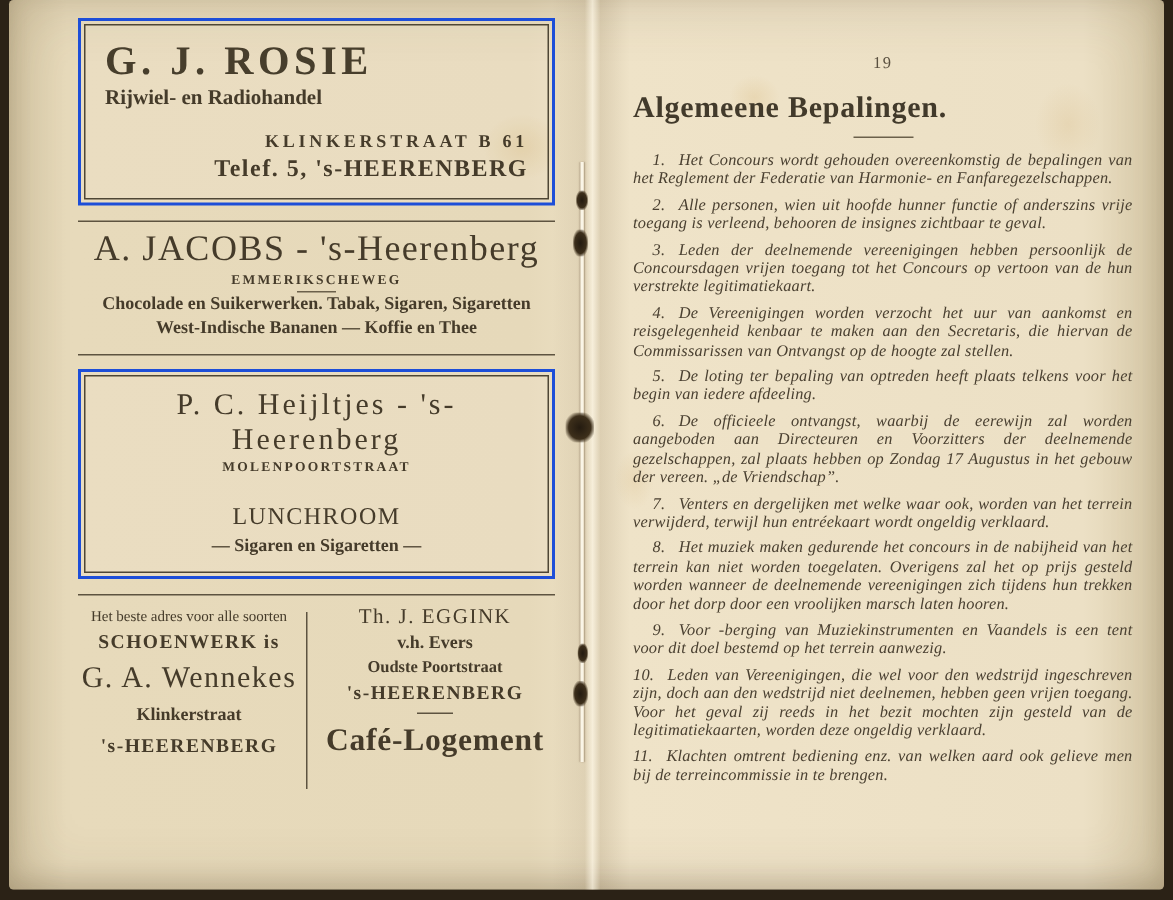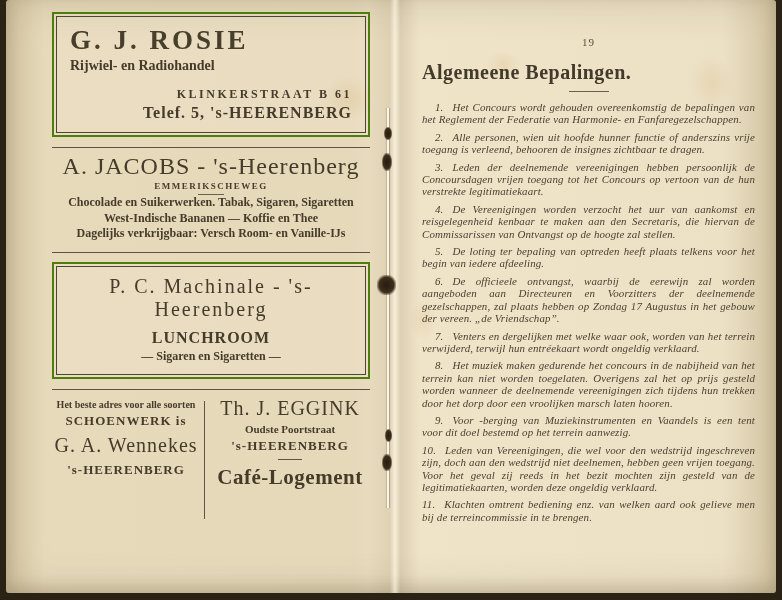--- a/index.html
+++ b/index.html
@@ -27,53 +27,53 @@
     box-shadow:1px 0 1px rgba(90,70,45,.35), -1px 0 1px rgba(90,70,45,.22);
   }
   .staple { position:absolute; background:radial-gradient(ellipse at center,#241b10 0%, #3d2f1b 55%, rgba(61,47,27,0) 78%); }
   .stain  { position:absolute; border-radius:50%; pointer-events:none; }
 
   
   .lp { position:absolute; left:52px; top:0; width:318px; color:#453b2a; text-align:center; }
   .pagenum { font-size:11px; letter-spacing:1px; color:#5a5040; }
   .lp .pagenum { margin-top:30px; }
 
-  .adbox { border:2px solid #4d7c0f; padding:2px; margin-top:12px; background:rgba(255,250,235,.12); }
+  .adbox { border:2px solid #1d4ed8; padding:2px; margin-top:12px; background:rgba(255,250,235,.12); }
   .adbox-inner { border:1px solid #4e4635; padding:8px 13px 10px; }
   .rosie .adbox-inner { text-align:left; }
   .rosie-name { font-size:27px; font-weight:bold; letter-spacing:3px; color:#473e2c; }
   .rosie-sub  { font-size:14px; font-weight:bold; margin-top:2px; }
   .rosie-addr { text-align:right; font-size:12px; font-weight:bold; letter-spacing:2.5px; margin-top:13px; }
   .rosie-tel  { text-align:right; font-size:16px; font-weight:bold; letter-spacing:1px; margin-top:2px; }
 
   .hr { border-top:1px solid #5d5340; margin-top:10px; }
   .jacobs { margin-top:5px; }
   .jacobs-name { font-size:24px; letter-spacing:1px; }
   .small-caps  { font-size:9px; font-weight:bold; letter-spacing:1.5px; margin-top:1px; }
   .mini-rule { width:26px; border-top:1px solid #6b604b; margin:3px auto 0; }
   .jacobs-headline { font-size:17px; font-weight:bold; letter-spacing:2px; margin-top:5px; }
   .ad-line { font-size:12px; font-weight:bold; line-height:15.5px; }
   .jacobs .ad-line:first-of-type { margin-top:3px; }
 
   .heijltjes { margin-top:9px; }
   .heij-name { font-size:20px; letter-spacing:2px; }
   .heij-line1 { font-size:13.5px; font-weight:bold; margin-top:9px; }
-  .heij-headline { font-size:16px; font-weight:bold; letter-spacing:1px; margin-top:8px; }
+  .heij-headline { font-size:16px; font-weight:normal; letter-spacing:1px; margin-top:20px; }
   .heij-line2 { font-size:12px; font-weight:bold; margin-top:2px; }
 
   .bottom-cols { display:flex; margin-top:7px; text-align:center; }
   .col-w { width:148px; padding:2px 4px 0 0; }
   .col-div { border-left:1px solid #5d5340; margin-top:4px; height:118px; }
   .col-e { flex:1; padding:0 0 0 5px; }
-  .w-line1 { font-size:10px; font-weight:bold;text-align:center; }
+  .w-line1 { font-size:10px; font-weight:normal;text-align:center; }
   .w-line2 { font-size:13px; font-weight:bold; letter-spacing:1px; margin-top:3px; }
   .w-name  { font-size:20px; letter-spacing:1px; margin-top:5px; }
   .w-street{ font-size:12px; font-weight:bold; margin-top:5px; }
   .w-city  { font-size:13px; font-weight:bold; letter-spacing:1px; margin-top:5px; }
-  .e-name  { font-size:20px; letter-spacing:1px; }
+  .e-name  { font-size:14px; letter-spacing:1px; }
   .e-line1 { font-size:12px; font-weight:bold; margin-top:1px; }
   .e-street{ font-size:11px; font-weight:bold; margin-top:3px; }
   .e-city  { font-size:13px; font-weight:bold; letter-spacing:1px; margin-top:3px; }
   .e-rule  { width:24px; border-top:1px solid #5d5340; margin:5px auto; }
   .e-headline { font-size:21px; font-weight:bold; letter-spacing:.5px; }
 
   
   .rp { position:absolute; left:422px; top:0; width:333px; color:#4a4031; }
   .rp .pagenum { margin-top:36px; text-align:center; }
   .rp-title { text-align:left; font-size:20px; font-weight:bold; letter-spacing:.5px;
@@ -116,63 +116,65 @@
   </div>
 
   <div class="hr"></div>
 
   <div class="jacobs">
     <div class="jacobs-name">A. JACOBS  -  's-Heerenberg</div>
     <div class="small-caps">EMMERIKSCHEWEG</div>
     <div class="mini-rule"></div>
     <div class="ad-line">Chocolade en Suikerwerken. Tabak, Sigaren, Sigaretten</div>
     <div class="ad-line">West-Indische Bananen  —  Koffie en Thee</div>
-    <div class="ad-line">Dagelijks verkrijgbaar:  Versch Room- en Vanille-IJs</div>
   </div>
 
   <div class="hr"></div>
 
   <div class="adbox heijltjes">
     <div class="adbox-inner">
-      <div class="heij-name">P. C. Machinale  -  's-Heerenberg</div>
+      <div class="heij-name">P. C. Heijltjes  -  's-Heerenberg</div>
+      <div class="small-caps">MOLENPOORTSTRAAT</div>
       <div class="heij-headline">LUNCHROOM</div>
       <div class="heij-line2">—  Sigaren en Sigaretten  —</div>
     </div>
   </div>
 
   <div class="hr"></div>
 
   <div class="bottom-cols">
     <div class="col-w">
       <div class="w-line1">Het beste adres voor alle soorten</div>
       <div class="w-line2">SCHOENWERK is</div>
       <div class="w-name">G. A. Wennekes</div>
+      <div class="w-street">Klinkerstraat</div>
       <div class="w-city">'s-HEERENBERG</div>
 
     </div>
     <div class="col-div"></div>
     <div class="col-e">
       <div class="e-name">Th. J. EGGINK</div>
+      <div class="e-line1">v.h. Evers</div>
       <div class="e-street">Oudste Poortstraat</div>
       <div class="e-city">'s-HEERENBERG</div>
       <div class="e-rule"></div>
       <div class="e-headline">Café-Logement</div>
 
     </div>
   </div>
 </div>
 
 <div class="rp">
   <div class="pagenum">19</div>
   <div class="rp-title">Algemeene Bepalingen.</div>
   <div class="title-rule"></div>
 
   <div class="paras">
     <p class="para"><span class="pnum">1.</span><span>Het Concours wordt gehouden overeenkomstig de bepalingen van het Reglement der Federatie van Harmonie- en Fanfaregezelschappen.</span></p>
-    <p class="para"><span class="pnum">2.</span><span>Alle personen, wien uit hoofde hunner functie of anderszins vrije toegang is verleend, behooren de insignes zichtbaar te dragen.</span></p>
+    <p class="para"><span class="pnum">2.</span><span>Alle personen, wien uit hoofde hunner functie of anderszins vrije toegang is verleend, behooren de insignes zichtbaar te geval.</span></p>
     <p class="para"><span class="pnum">3.</span><span>Leden der deelnemende vereenigingen hebben persoonlijk de Concoursdagen vrijen toegang tot het Concours op vertoon van de hun verstrekte legitimatiekaart.</span></p>
     <p class="para"><span class="pnum">4.</span><span>De Vereenigingen worden verzocht het uur van aankomst en reisgelegenheid kenbaar te maken aan den Secretaris, die hiervan de Commissarissen van Ontvangst op de hoogte zal stellen.</span></p>
     <p class="para"><span class="pnum">5.</span><span>De loting ter bepaling van optreden heeft plaats telkens voor het begin van iedere afdeeling.</span></p>
     <p class="para"><span class="pnum">6.</span><span>De officieele ontvangst, waarbij de eerewijn zal worden aangeboden aan Directeuren en Voorzitters der deelnemende gezelschappen, zal plaats hebben op Zondag 17 Augustus in het gebouw der vereen. „de Vriendschap”.</span></p>
     <p class="para"><span class="pnum">7.</span><span>Venters en dergelijken met welke waar ook, worden van het terrein verwijderd, terwijl hun entréekaart wordt ongeldig verklaard.</span></p>
     <p class="para"><span class="pnum">8.</span><span>Het muziek maken gedurende het concours in de nabijheid van het terrein kan niet worden toegelaten. Overigens zal het op prijs gesteld worden wanneer de deelnemende vereenigingen zich tijdens hun trekken door het dorp door een vroolijken marsch laten hooren.</span></p>
     <p class="para"><span class="pnum">9.</span><span>Voor -berging van Muziekinstrumenten en Vaandels is een tent voor dit doel bestemd op het terrein aanwezig.</span></p>
     <p class="para wide"><span class="pnum">10.</span><span>Leden van Vereenigingen, die wel voor den wedstrijd ingeschreven zijn, doch aan den wedstrijd niet deelnemen, hebben geen vrijen toegang. Voor het geval zij reeds in het bezit mochten zijn gesteld van de legitimatiekaarten, worden deze ongeldig verklaard.</span></p>
     <p class="para wide"><span class="pnum">11.</span><span>Klachten omtrent bediening enz. van welken aard ook gelieve men bij de terreincommissie in te brengen.</span></p>
   </div>

